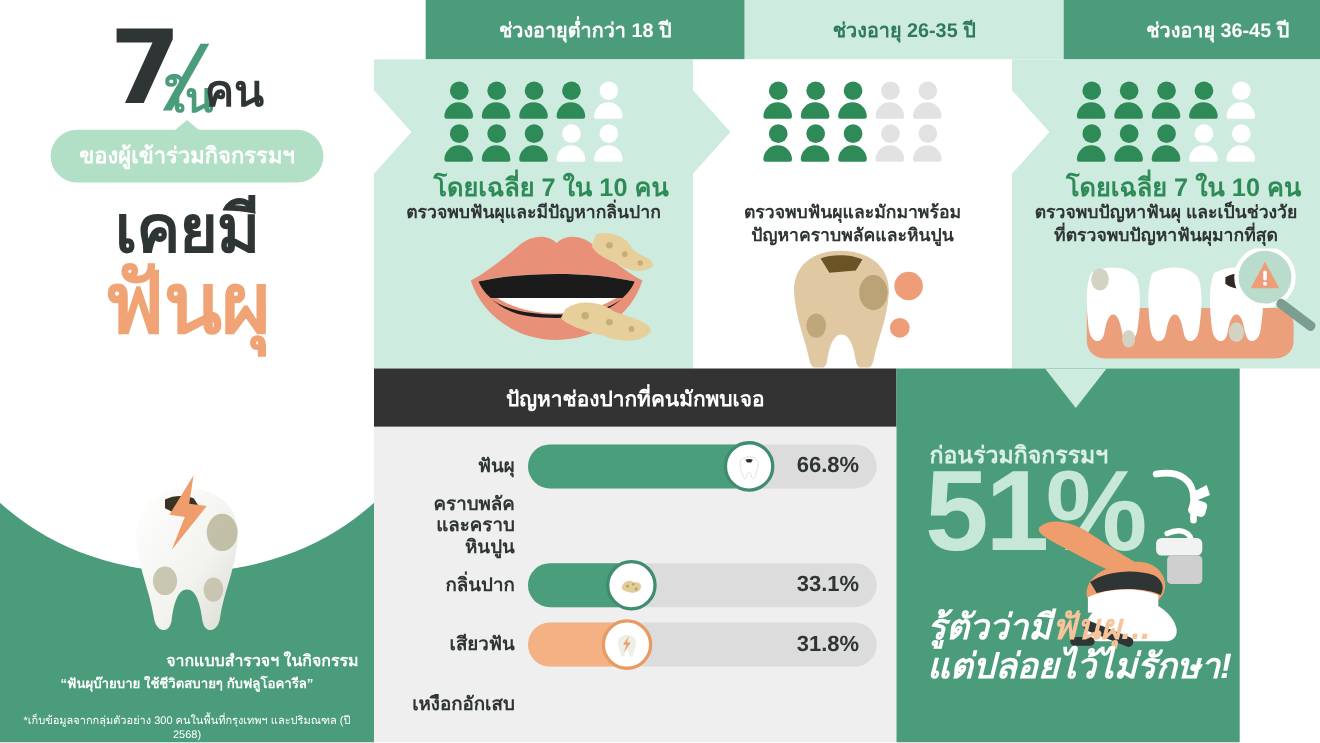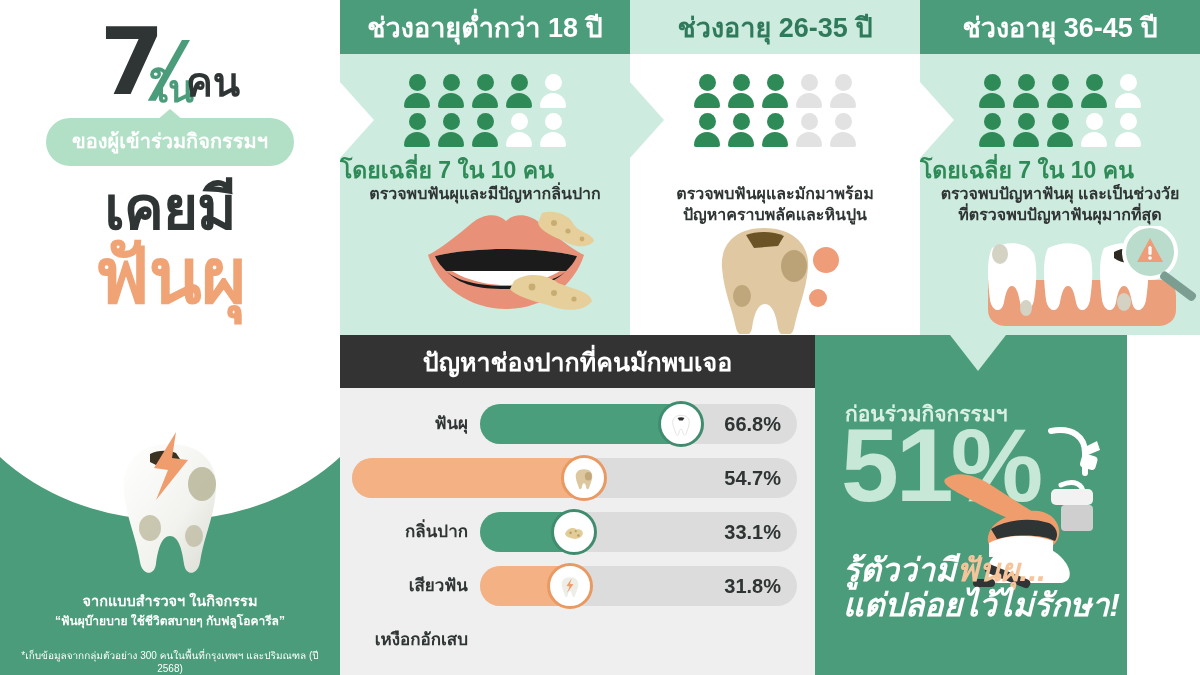--- a/index.html
+++ b/index.html
@@ -60,29 +60,29 @@
     margin-top: 2px; color: #f0a476; font-size: 78px; font-weight: 900;
     line-height: .95; letter-spacing: -1px;
   }
 
   
   #left-tooth { position: absolute; left: 110px; top: 432px; width: 120px; height: 150px; }
 
   #source-block {
     position: absolute; left: 14px; top: 592px; width: 312px; text-align: center; color: #ffffff;
   }
-  #source-line1 { font-size: 14.5px; font-weight: 600; line-height: 1.35; }
+  #source-line1 { font-size: 14.5px; font-weight: 600; line-height: 1.35; text-align: right; }
   #source-line2 { font-size: 12px; font-weight: 700; line-height: 1.35; margin-top: 1px; }
   #source-note { font-size: 10px; font-weight: 400; margin-top: 20px; line-height: 1.3; }
 
   
   .age-header {
     position: absolute; top: 0; height: 54px;
     display: flex; align-items: center; justify-content: center;
-    font-size: 27px; font-weight: 700;
+    font-size: 18px; font-weight: 700; margin-left: 47px;
   }
   #age-header-1 { left: 340px; width: 290px; background: #4a9c7a; color: #ffffff; }
   #age-header-2 { left: 630px; width: 290px; background: #cdebdf; color: #2f7a5b; }
   #age-header-3 { left: 920px; width: 280px; background: #4a9c7a; color: #ffffff; }
 
   .age-panel { position: absolute; top: 54px; height: 281px; overflow: hidden; }
   #age-panel-1 { left: 340px; width: 290px; background: #cdebdf; }
   #age-panel-2 { left: 630px; width: 290px; background: #ffffff; }
   #age-panel-3 { left: 920px; width: 280px; background: #cdebdf; }
 
@@ -106,34 +106,34 @@
   }
   .person .body {
     position: absolute; left: 0; bottom: 0; width: 26px; height: 15px;
     border-radius: 13px 13px 2px 2px;
   }
   .person.on .head, .person.on .body { background: #2e8b57; }
   .person.off-mint .head, .person.off-mint .body { background: #ffffff; }
   .person.off-gray .head, .person.off-gray .body { background: #e2e2e2; }
 
   .avg-title {
-    position: absolute; top: 98px; left: 0; width: 100%; 
+    position: absolute; top: 98px; left: 16px; width: 100%; text-align: center;
     color: #2e8b57; font-size: 23px; font-weight: 800;
   }
   .avg-sub {
     position: absolute; top: 130px; left: 0; width: 100%; text-align: center;
     color: #2f3434; font-size: 16px; font-weight: 700; line-height: 1.3; padding: 0 17px;
   }
 
   
   #chart-header {
     position: absolute; left: 340px; top: 335px; width: 475px; height: 53px;
     background: #333333; display: flex; align-items: center; justify-content: center;
   }
-  #chart-header-text { color: #ffffff; font-size: 25px; font-weight: 800; }
+  #chart-header-text { color: #ffffff; font-size: 19px; font-weight: 800; }
   #chart-body {
     position: absolute; left: 340px; top: 388px; width: 475px; height: 287px;
     background: #efefef; padding: 12px 18px 0 12px;
   }
   .bar-row { display: flex; align-items: center; height: 48px; margin-bottom: 6px; }
   .bar-label {
     width: 128px; text-align: right; padding-right: 12px;
     color: #2f3434; font-size: 17px; font-weight: 700; line-height: 1.15;
   }
   .bar-track {
@@ -444,30 +444,22 @@
           <svg viewBox="0 0 30 30" width="26" height="26">
               <path d="M15 5 C8 5 5 9 5.5 14 C6 19 8 22 9 26 C9.5 28.5 12 28.6 12.4 26 C13 22.5 13.8 21 15 21 C16.2 21 17 22.5 17.6 26 C18 28.6 20.5 28.5 21 26 C22 22 24 19 24.5 14 C25 9 22 5 15 5 Z" fill="#ffffff" stroke="#d8d8d8" stroke-width=".8"></path>
               <path d="M11 8 C13 7 17 7 19 8 L17 11 L13 11 Z" fill="#2f2f2f"></path>
             </svg>
         </div>
         <div class="bar-pct">66.8%</div>
       </div>
     </div>
 
     <div class="bar-row">
-      <div class="bar-track">
-        <div class="bar-fill orange" style="width:54.7%"></div>
-        <div class="bar-knob orange" style="left:calc(54.7% - 34px)">
-          <svg viewBox="0 0 30 30" width="26" height="26">
-              <path d="M15 5 C8 5 5 9 5.5 14 C6 19 8 22 9 26 C9.5 28.5 12 28.6 12.4 26 C13 22.5 13.8 21 15 21 C16.2 21 17 22.5 17.6 26 C18 28.6 20.5 28.5 21 26 C22 22 24 19 24.5 14 C25 9 22 5 15 5 Z" fill="#ddc79f"></path>
-              <ellipse cx="20" cy="13" rx="4" ry="5" fill="#c3a87c"></ellipse>
-            </svg>
-        </div>
-        <div class="bar-pct">54.7%</div>
-      </div>
+      <div class="bar-label" style="white-space:pre-line">คราบพลัค
+และคราบหินปูน</div>
     </div>
 
     <div class="bar-row">
       <div class="bar-label">กลิ่นปาก</div>
       <div class="bar-track">
         <div class="bar-fill green" style="width:33.1%"></div>
         <div class="bar-knob green" style="left:calc(33.1% - 34px)">
           <svg viewBox="0 0 30 30" width="26" height="26">
               <path d="M5 16 C8 10 14 9 18 12 C23 11 26 14 25 18 C23 23 16 24 11 22 C7 21 4 19 5 16 Z" fill="#e2cd98"></path>
               <circle cx="11" cy="16" r="1.5" fill="#b79f68"></circle>

